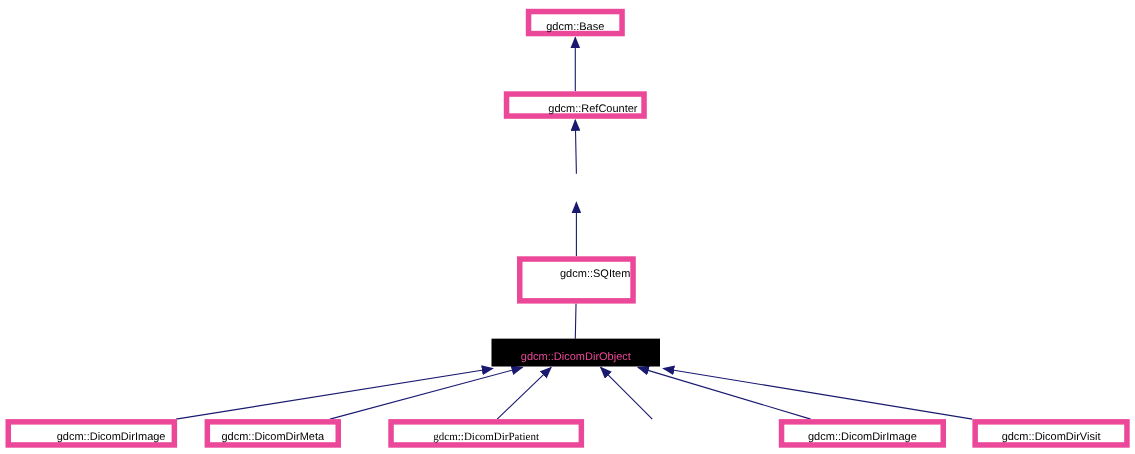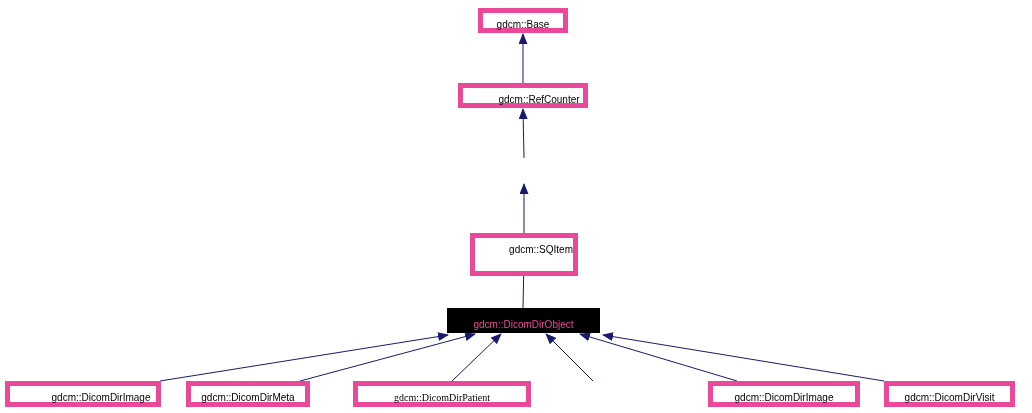--- a/index.html
+++ b/index.html
@@ -72,15 +72,15 @@
 
   <div class="node" style="left:5px;   top:381px; width:156px; height:26px;padding-left:36px;">gdcm::DicomDirImage</div>
 
   <div class="node" style="left:186px; top:381px; width:124px; height:26px;">gdcm::DicomDirMeta</div>
 
   <div class="node" style="left:353px; top:381px; width:178px; height:26px;font-family:Liberation Serif, serif;">gdcm::DicomDirPatient</div>
 
 
   <div class="node" style="left:708px; top:381px; width:152px; height:26px;">gdcm::DicomDirImage</div>
 
-  <div class="node" style="left:884px; top:381px; width:131px; height:26px;">gdcm::DicomDirVisit</div>
+  <div class="node" style="left:884px; top:381px; width:143px; height:26px;">gdcm::DicomDirVisit</div>
 
 </div>
 
 </body></html>

